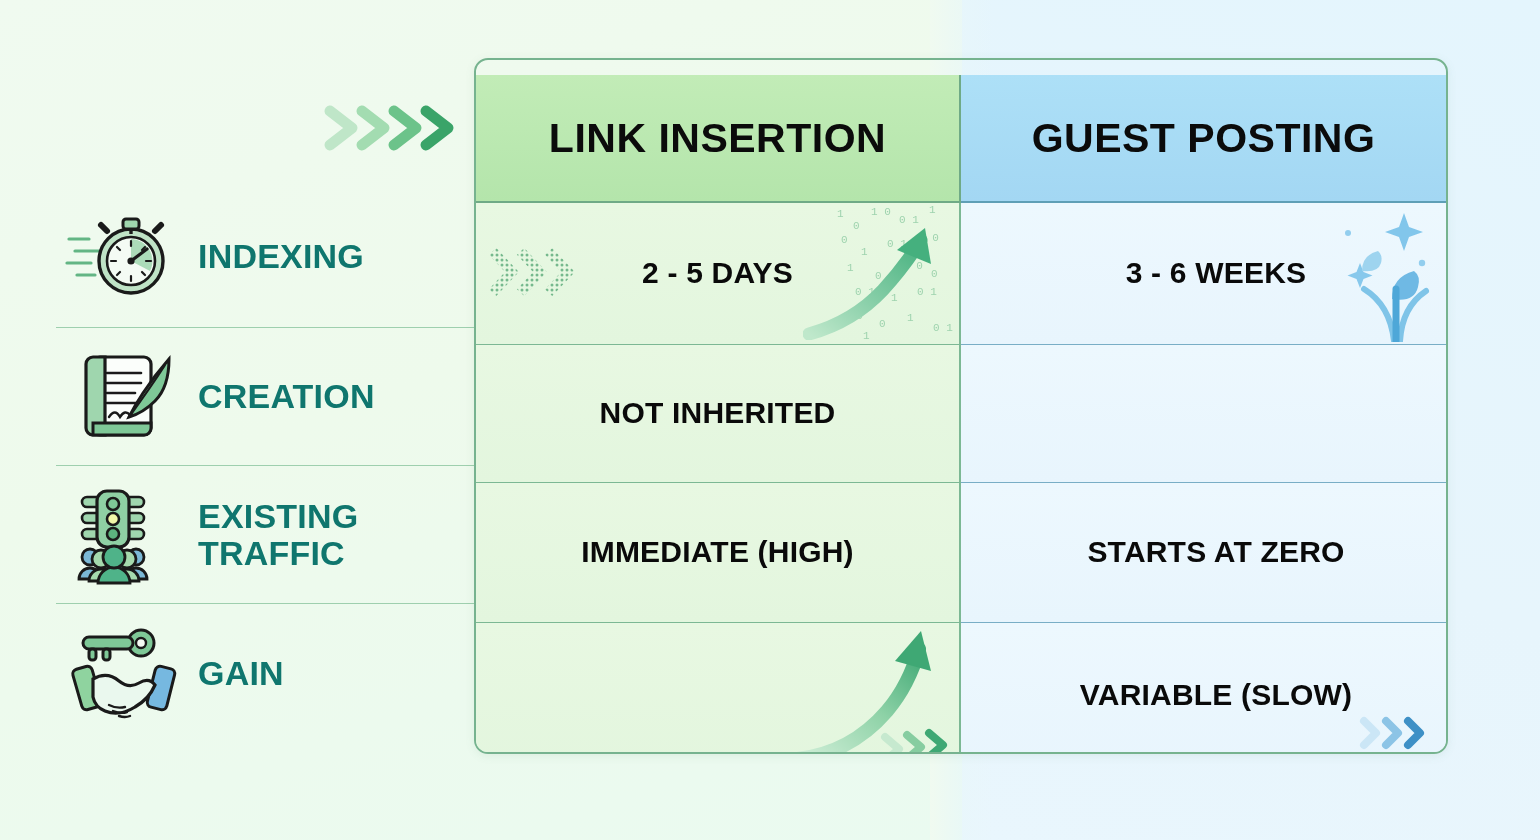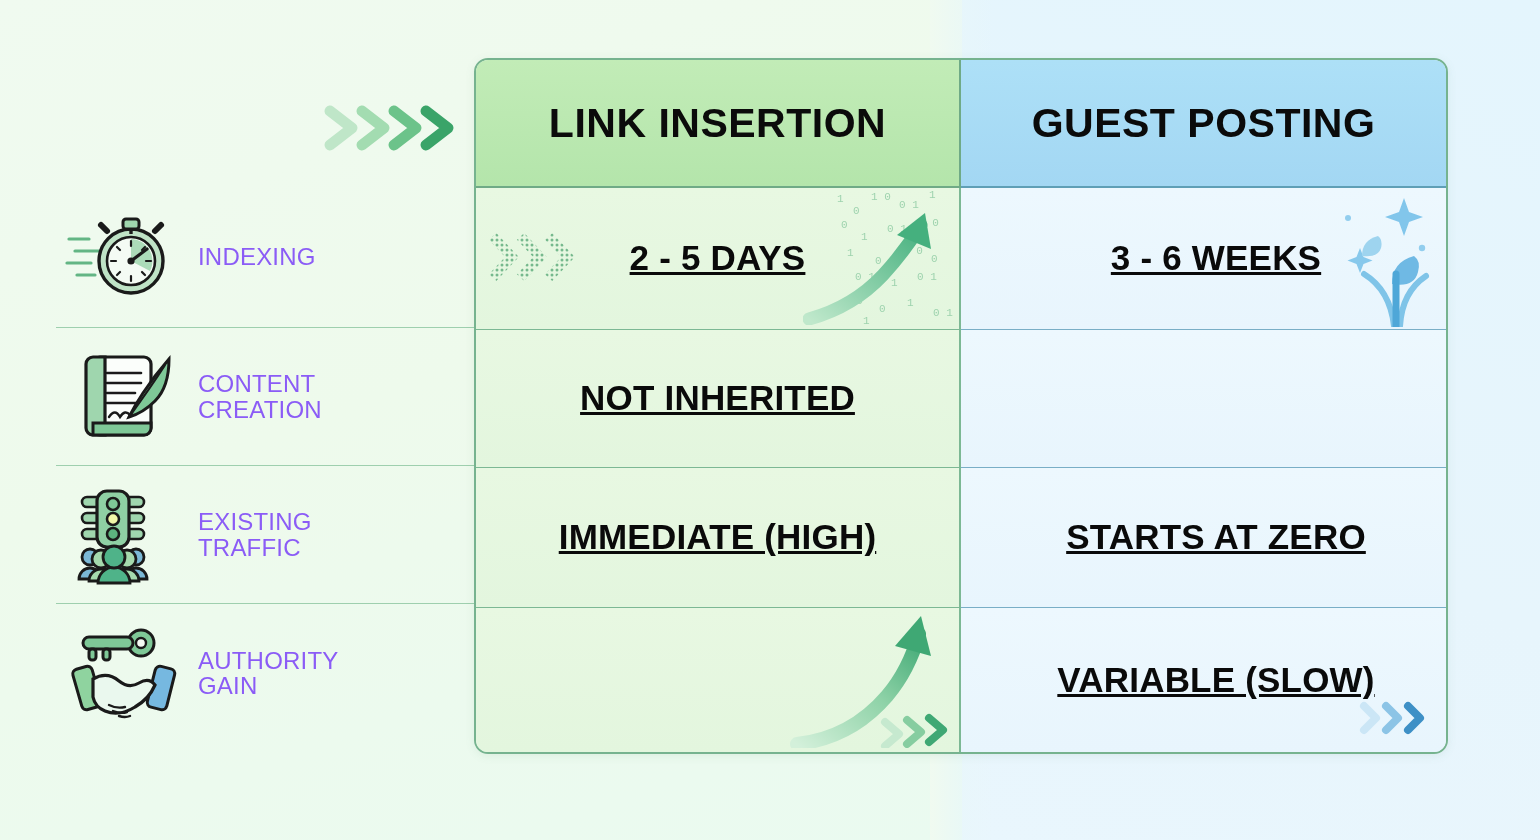--- a/index.html
+++ b/index.html
@@ -62,20 +62,21 @@
     box-sizing: border-box;
     overflow: hidden;
     box-shadow: 0 2px 10px rgba(90,140,110,0.10);
   }
   .table-grid {
     display: grid;
     grid-template-columns: 1fr 1fr;
     grid-template-rows: 128px 142px 138px 140px 144px;
     width: 100%;
     height: 100%;
+    margin-top: 15px;
   }
 
   .cell {
     position: relative;
     display: flex;
     align-items: center;
     justify-content: center;
     box-sizing: border-box;
     overflow: hidden;
   }
@@ -108,28 +109,27 @@
   .cell.body-right {
     background: linear-gradient(180deg, #edf8fe 0%, #e8f5fd 100%);
     border-bottom: 1.5px solid #79aec6;
     padding-left: 25px;
   }
   .cell.last-row { border-bottom: none; }
 
   .cell-text {
     position: relative;
     z-index: 3;
-    font-size: 35px;
+    font-size: 30px;
     font-weight: 700;
     color: #0a0a0a;
     text-align: left;
     line-height: 1.16;
     letter-spacing: 0.2px;
     padding: 0 14px;
-    text-decoration: underline;
   }
   .cell-text .line2 { display: block; }
 
   
   .cell-deco {
     position: absolute;
     z-index: 1;
     pointer-events: none;
   }
   .deco-dotchev { left: 14px; top: 50%; transform: translateY(-50%); }
@@ -164,23 +164,23 @@
     width: 118px;
     height: 110px;
     flex: 0 0 118px;
     display: flex;
     align-items: center;
     justify-content: center;
   }
   .row-icon svg { display: block; }
 
   .row-label {
-    font-size: 24px;
-    font-weight: 400;
-    color: #8b5cf6;
+    font-size: 34px;
+    font-weight: 700;
+    color: #0f766e;
     line-height: 1.06;
     letter-spacing: 0.2px;
   }
   .row-label .l2 { display: block; }
 </style>
 </head>
 <body>
 
 <div id="stage">
 
@@ -247,21 +247,20 @@
             <line x1="42" y1="38" x2="76" y2="38"></line>
             <line x1="42" y1="48" x2="70" y2="48"></line>
             <line x1="42" y1="58" x2="74" y2="58"></line>
           </g>
           <path d="M44 72 q6 -9 11 0 q5 -8 10 -2" fill="none" stroke="#1a1a1a" stroke-width="2.4" stroke-linecap="round"></path>
           <path d="M104 14 q-14 16 -26 34 q-8 12 -14 24 q14 -4 26 -16 q14 -14 14 -42 z" fill="#7ec897" stroke="#1a1a1a" stroke-width="3"></path>
           <path d="M100 20 q-14 22 -36 52" fill="none" stroke="#1a1a1a" stroke-width="2.2"></path>
         </svg>
       </div>
       <div class="row-label">
-        <span>CONTENT</span>
         <span class="l2">CREATION</span>
       </div>
     </div>
 
     <div class="label-row">
       <div class="row-icon">
         <svg width="116" height="104" viewBox="0 0 116 104">
           <g fill="#9fd6ae" stroke="#1a1a1a" stroke-width="2.6">
             <path d="M34 14 h-12 a5 5 0 0 0 0 10 h12 z"></path>
             <path d="M34 30 h-12 a5 5 0 0 0 0 10 h12 z"></path>
@@ -309,21 +308,20 @@
           <rect x="86" y="46" width="20" height="42" rx="5" transform="rotate(14 96 67)" fill="#76b8e0" stroke="#1a1a1a" stroke-width="3"></rect>
           <path d="M28 58 q14 -8 26 2 q10 8 20 2 q10 -6 16 2 q-6 14 -20 22 q-16 10 -30 4 q-10 -4 -12 -14 z" fill="#eaf8ee" stroke="#1a1a1a" stroke-width="3.2"></path>
           <g stroke="#1a1a1a" stroke-width="2.4" fill="none" stroke-linecap="round">
             <path d="M44 84 q8 4 16 2"></path>
             <path d="M48 90 q8 3 14 1"></path>
             <path d="M54 95 q6 2 11 0"></path>
           </g>
         </svg>
       </div>
       <div class="row-label">
-        <span>AUTHORITY</span>
         <span class="l2">GAIN</span>
       </div>
     </div>
 
   </div>
 
   <div class="table">
     <div class="table-grid">
 
       <div class="cell head-left">

